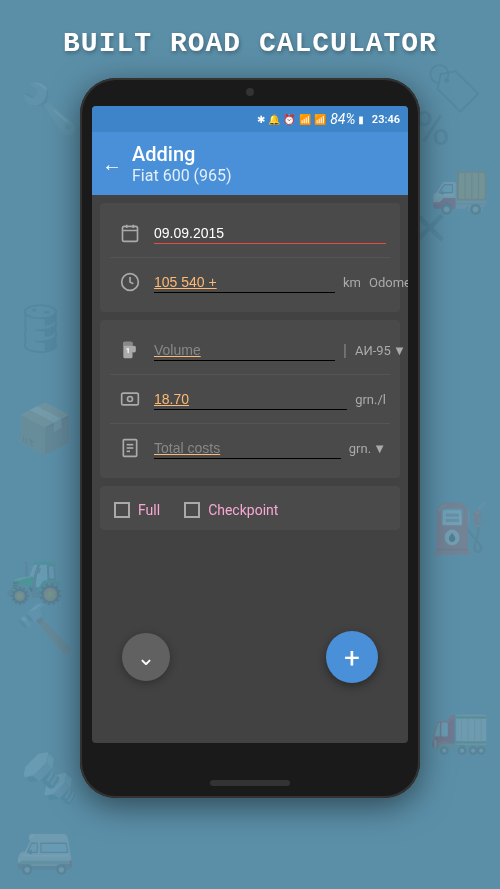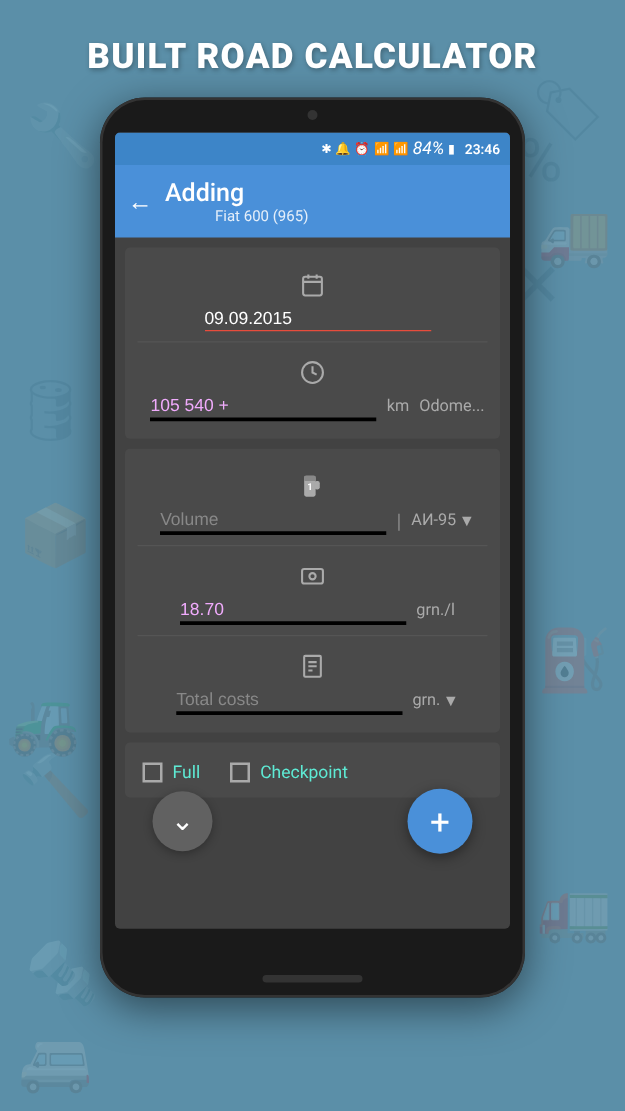--- a/index.html
+++ b/index.html
@@ -31,20 +31,21 @@
       position: absolute;
       top: 28px;
       left: 0; right: 0;
       text-align: center;
       color: white;
       font-size: 28px;
       font-weight: 900;
       letter-spacing: 1px;
       text-shadow: 1px 2px 4px rgba(0,0,0,0.3);
       z-index: 10;
+      font-family: Liberation Mono, monospace;
     }
 
     
     .phone-frame {
       position: absolute;
       top: 78px;
       left: 50%;
       transform: translateX(-50%);
       width: 340px;
       height: 720px;
@@ -110,22 +111,21 @@
       cursor: pointer;
     }
     .header-text {}
     .header-title {
       color: white;
       font-size: 20px;
       font-weight: 500;
     }
     .header-subtitle {
       color: rgba(255,255,255,0.85);
-      font-size: 12px;
-      margin-left: 40px;
+      font-size: 16px;
     }
 
     
     .form-body {
       background: #424242;
       padding: 0;
       flex: 1;
     }
 
     
@@ -134,21 +134,20 @@
       margin: 8px 8px;
       border-radius: 4px;
       padding: 6px 10px;
     }
 
     .form-row {
       display: flex;
       align-items: center;
       padding: 8px 4px;
       border-bottom: 1px solid #555;
-      flex-direction: column;
     }
     .form-row:last-child {
       border-bottom: none;
     }
 
     .row-icon {
       width: 32px;
       height: 32px;
       display: flex;
       align-items: center;
@@ -204,25 +203,26 @@
     .inline-group {
       display: flex;
       align-items: center;
       width: 100%;
       gap: 8px;
     }
     .inline-input {
       flex: 1;
       background: transparent;
       border: none;
-      border-bottom: 3px solid #000000;
-      color: #f0abfc;
+      border-bottom: 1px solid #000000;
+      color: #fdba74;
       font-size: 14px;
       outline: none;
       padding: 2px 0;
+      text-decoration: underline;
     }
     .inline-input::placeholder {
       color: #888;
     }
     .separator-line {
       color: #888;
       font-size: 16px;
     }
 
     
@@ -250,21 +250,21 @@
       width: 16px;
       height: 16px;
       border: 2px solid #aaa;
       background: transparent;
       display: flex;
       align-items: center;
       justify-content: center;
       flex-shrink: 0;
     }
     .checkbox-label {
-      color: #5eead4;
+      color: #f9a8d4;
       font-size: 14px;
     }
 
     
     .bottom-area {
       position: absolute;
       bottom: 60px;
       left: 0; right: 0;
       display: flex;
       align-items: center;

